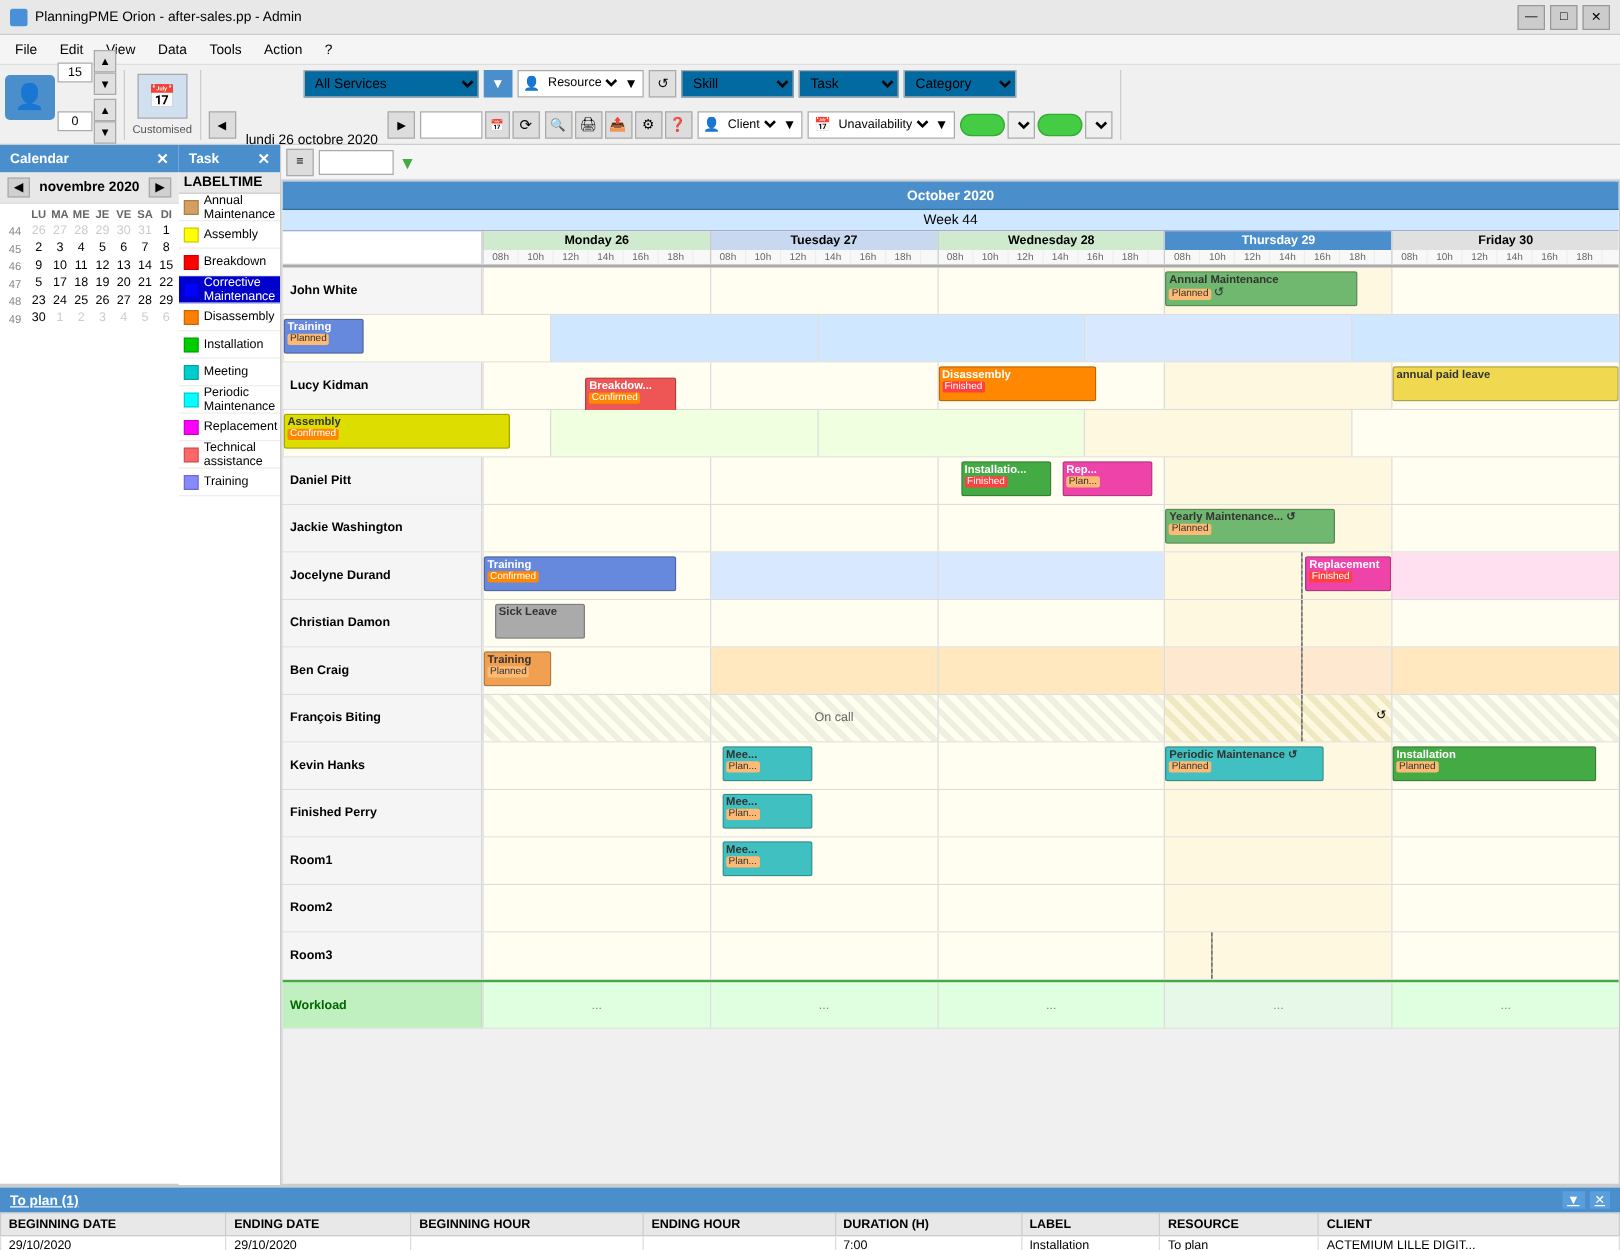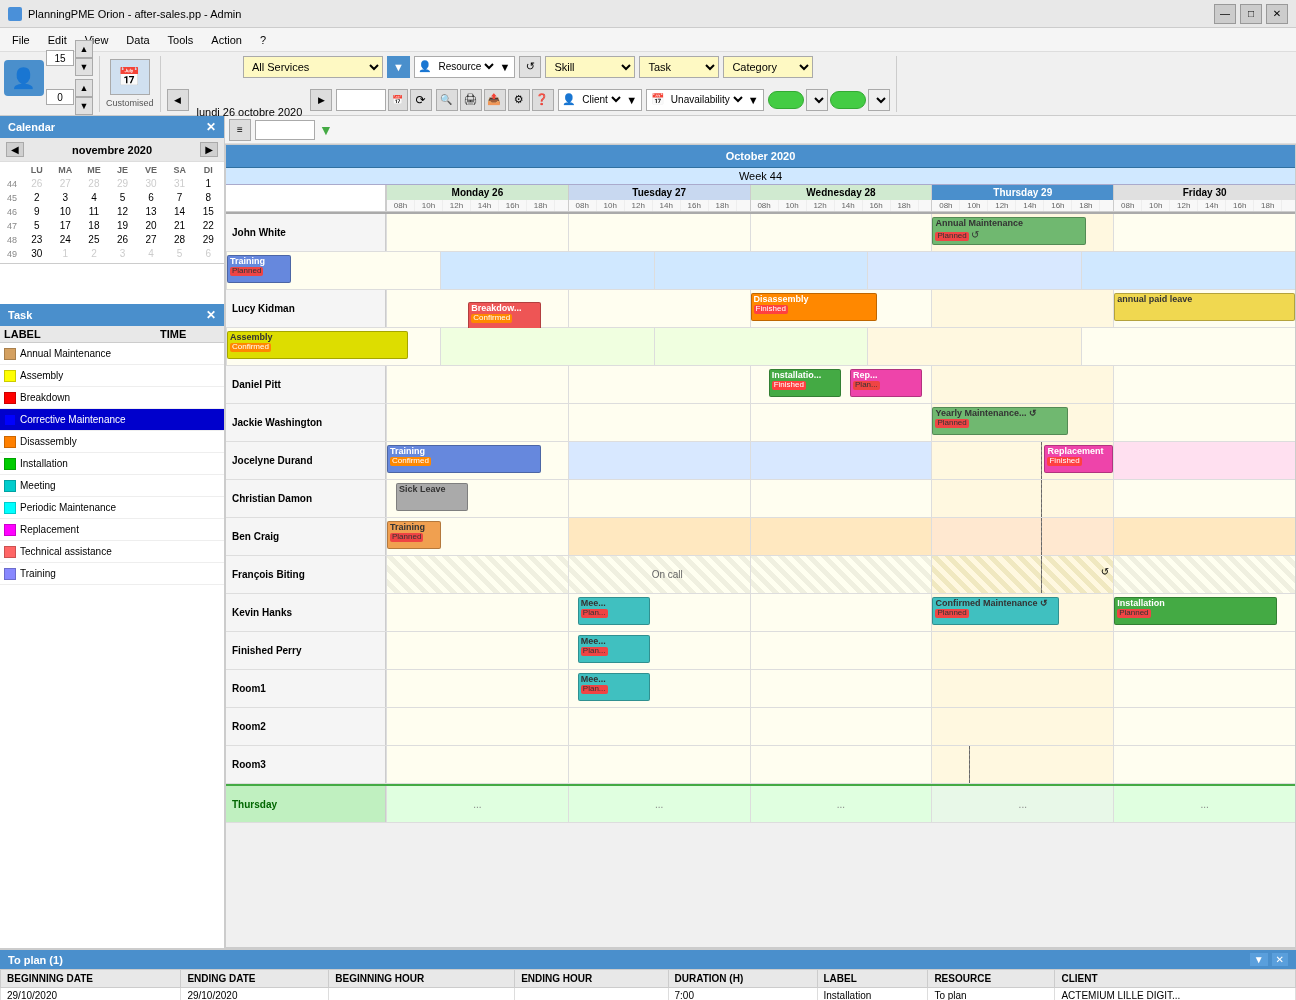--- a/index.html
+++ b/index.html
@@ -12,29 +12,29 @@
     .titlebar-controls { display: flex; gap: 4px; }
     .titlebar-btn { width: 22px; height: 20px; background: #ccc; border: 1px solid #999; display: flex; align-items: center; justify-content: center; cursor: pointer; font-size: 10px; }
     
     
     .menubar { background: #f5f5f5; height: 24px; display: flex; align-items: center; padding: 0 4px; border-bottom: 1px solid #ddd; gap: 2px; }
     .menu-item { padding: 2px 8px; cursor: pointer; font-size: 11px; }
     
     
     .toolbar { background: #f0f0f0; height: 64px; display: flex; align-items: center; padding: 2px 4px; border-bottom: 1px solid #ccc; gap: 4px; flex-wrap: wrap; }
     .toolbar-section { display: flex; align-items: center; gap: 3px; border-right: 1px solid #ccc; padding-right: 6px; margin-right: 2px; height: 56px; }
-    .toolbar-select { border: 1px solid #aaa; padding: 2px 4px; background: #fef9c3; height: 22px; min-width: 120px; font-size: 11px; }
+    .toolbar-select { border: 1px solid #aaa; padding: 2px 4px; background: #0369a1; height: 22px; min-width: 120px; font-size: 11px; }
     .toolbar-small-btn { background: #e0e0e0; border: 1px solid #aaa; width: 18px; height: 18px; display: flex; align-items: center; justify-content: center; cursor: pointer; font-size: 9px; }
     .spinner-group { display: flex; flex-direction: column; gap: 1px; }
     
     
     .main-layout { display: flex; height: calc(1000px - 28px - 24px - 64px - 26px - 26px); }
     
     
-    .sidebar { width: 225px; display: flex; flex-direction: column; border-right: 1px solid #ccc; background: white; gap: 40px; }
+    .sidebar { width: 225px; display: flex; border-right: 1px solid #ccc; background: white; }
     
     
     .calendar-panel { border-bottom: 1px solid #ccc; }
     .panel-header { background: #4a8fcc; color: white; padding: 4px 8px; display: flex; justify-content: space-between; align-items: center; font-weight: bold; font-size: 11px; }
     .panel-close { cursor: pointer; color: white; font-size: 12px; }
     .calendar-nav { display: flex; align-items: center; justify-content: space-between; padding: 4px 6px; background: #e8e8e8; border-bottom: 1px solid #ddd; }
     .cal-nav-btn { cursor: pointer; font-size: 10px; padding: 1px 4px; background: #d0d0d0; border: 1px solid #aaa; }
     .cal-month { font-weight: bold; font-size: 11px; }
     .calendar-grid { padding: 2px; }
     .cal-row { display: grid; grid-template-columns: 20px repeat(7, 1fr); gap: 1px; margin-bottom: 1px; }
@@ -47,33 +47,33 @@
     .task-panel { flex: 1; overflow: hidden; display: flex; flex-direction: column; }
     .task-table { flex: 1; overflow-y: auto; }
     .task-header-row { display: grid; grid-template-columns: 1fr 60px; background: #e8e8e8; border-bottom: 1px solid #ccc; padding: 2px 4px; font-weight: bold; font-size: 10px; }
     .task-item { display: flex; align-items: center; padding: 2px 4px; border-bottom: 1px solid #eee; height: 22px; }
     .task-color-box { width: 12px; height: 12px; margin-right: 4px; border: 1px solid rgba(0,0,0,0.2); flex-shrink: 0; }
     .task-label { font-size: 10px; }
     .cal-toolbar { background: #f5f5f5; border-bottom: 1px solid #ddd; padding: 2px 4px; display: flex; align-items: center; gap: 4px; height: 28px; }
     
     
     .to-plan-panel { height: 100px; border-top: 2px solid #ccc; background: white; }
-    .to-plan-header { background: #4a8fcc; color: white; padding: 3px 8px; display: flex; justify-content: space-between; align-items: flex-end; font-weight: bold; font-size: 11px; }
+    .to-plan-header { background: #4a8fcc; color: white; padding: 3px 8px; display: flex; justify-content: space-between; align-items: flex-end; font-weight: bold; font-size: 11px; text-decoration: underline; }
     .to-plan-table { width: 100%; border-collapse: collapse; }
     .to-plan-table th { background: #e8e8e8; border: 1px solid #ccc; padding: 3px 6px; font-size: 10px; text-align: left; font-weight: bold; }
     .to-plan-table td { border: 1px solid #ddd; padding: 2px 6px; font-size: 10px; }
     
     
     ::-webkit-scrollbar { width: 12px; height: 12px; }
     ::-webkit-scrollbar-track { background: #f0f0f0; }
     ::-webkit-scrollbar-thumb { background: #aaa; border: 1px solid #888; }
     
     .dashed-separator { position: absolute; top: 0; bottom: 0; width: 1px; background: #888; border-left: 1px dashed #666; z-index: 5; }
     
-    .badge-planned { background: #ef4444; color: #333; padding: 0 2px; border-radius: 2px; font-size: 8px; display: inline-block; }
+    .badge-planned { background: #fdba74; color: #333; padding: 0 2px; border-radius: 2px; font-size: 8px; display: inline-block; }
     .badge-confirmed { background: #ff8800; color: white; padding: 0 2px; border-radius: 2px; font-size: 8px; display: inline-block; }
     .badge-finished { background: #ff4040; color: white; padding: 0 2px; border-radius: 2px; font-size: 8px; display: inline-block; }
     
     .schedule-outer { display: flex; flex-direction: column; flex: 1; overflow: hidden; }
     .schedule-scroll { flex: 1; overflow: auto; }
     .sched-row { display: flex; border-bottom: 1px solid #ddd; }
     .sched-name-col { width: 160px; min-width: 160px; border-right: 1px solid #ccc; padding: 4px 6px; font-size: 10px; font-weight: bold; display: flex; align-items: center; background: #f5f5f5; }
     .sched-name-col.highlight { background: #c8e8c8; }
     .sched-days { flex: 1; display: grid; grid-template-columns: repeat(5, 1fr); position: relative; }
     .sched-day { border-left: 1px solid #ddd; position: relative; background: #fffef0; min-height: 36px; }
@@ -631,21 +631,21 @@
           <div class="sched-day"></div>
           <div class="sched-day" style="position:relative;">
             <div class="ev" style="background:#40c0c0;color:#333;left:5%;top:3px;width:40%;min-height:28px;">
               <div class="ev-title">Mee...</div>
               <div class="ev-status"><span class="badge-planned">Plan...</span></div>
             </div>
           </div>
           <div class="sched-day"></div>
           <div class="sched-day thu" style="position:relative;">
             <div class="ev" style="background:#40c0c0;color:#333;left:0;top:3px;width:70%;min-height:28px;">
-              <div class="ev-title">Confirmed Maintenance ↺</div>
+              <div class="ev-title">Periodic Maintenance ↺</div>
               <div class="ev-status"><span class="badge-planned">Planned</span></div>
             </div>
           </div>
           <div class="sched-day" style="position:relative;">
             <div class="ev" style="background:#44aa44;color:white;left:0;top:3px;width:90%;min-height:28px;">
               <div class="ev-title">Installation</div>
               <div class="ev-status"><span class="badge-planned">Planned</span></div>
             </div>
           </div>
         </div>
@@ -701,21 +701,21 @@
           <div class="sched-day"></div>
           <div class="sched-day"></div>
           <div class="sched-day thu" style="position:relative;">
             <div class="dashed-separator" style="left:20%;"></div>
           </div>
           <div class="sched-day"></div>
         </div>
       </div>
 
       <div class="sched-row" style="background:#e0ffe0;border-top:2px solid #4a4;min-height:28px;">
-        <div class="sched-name-col" style="background:#c0f0c0;color:#060;font-weight:bold;">Thursday</div>
+        <div class="sched-name-col" style="background:#c0f0c0;color:#060;font-weight:bold;">Workload</div>
         <div class="sched-days">
           <div class="sched-day" style="background:#e0ffe0;display:flex;align-items:center;justify-content:center;color:#888;font-size:10px;">...</div>
           <div class="sched-day" style="background:#e0ffe0;display:flex;align-items:center;justify-content:center;color:#888;font-size:10px;">...</div>
           <div class="sched-day" style="background:#e0ffe0;display:flex;align-items:center;justify-content:center;color:#888;font-size:10px;">...</div>
           <div class="sched-day thu" style="background:#e8f8e8;display:flex;align-items:center;justify-content:center;color:#888;font-size:10px;">...</div>
           <div class="sched-day" style="background:#e0ffe0;display:flex;align-items:center;justify-content:center;color:#888;font-size:10px;">...</div>
         </div>
       </div>
 
     </div>

